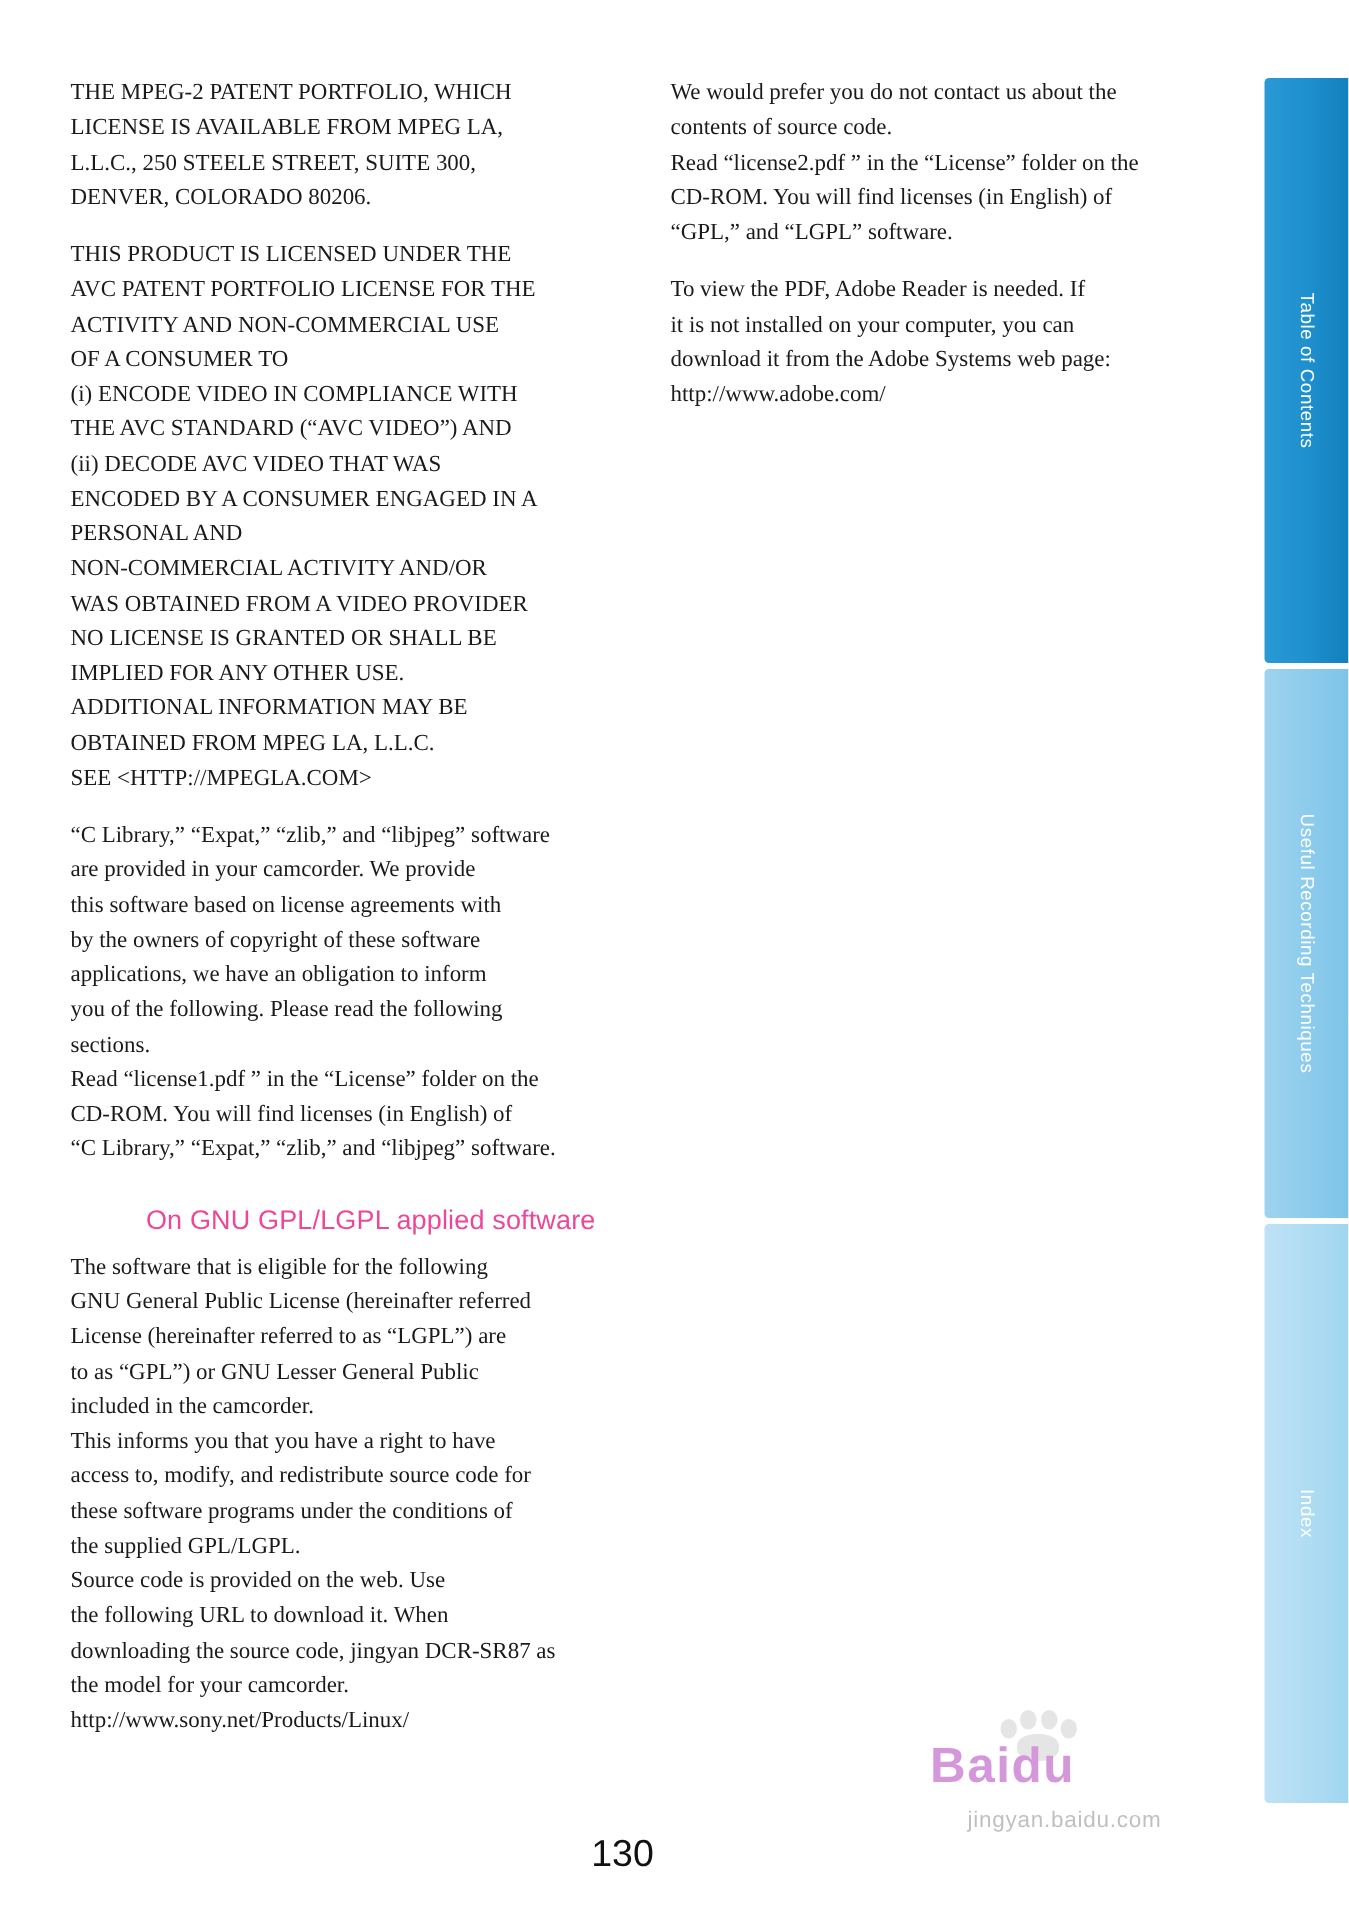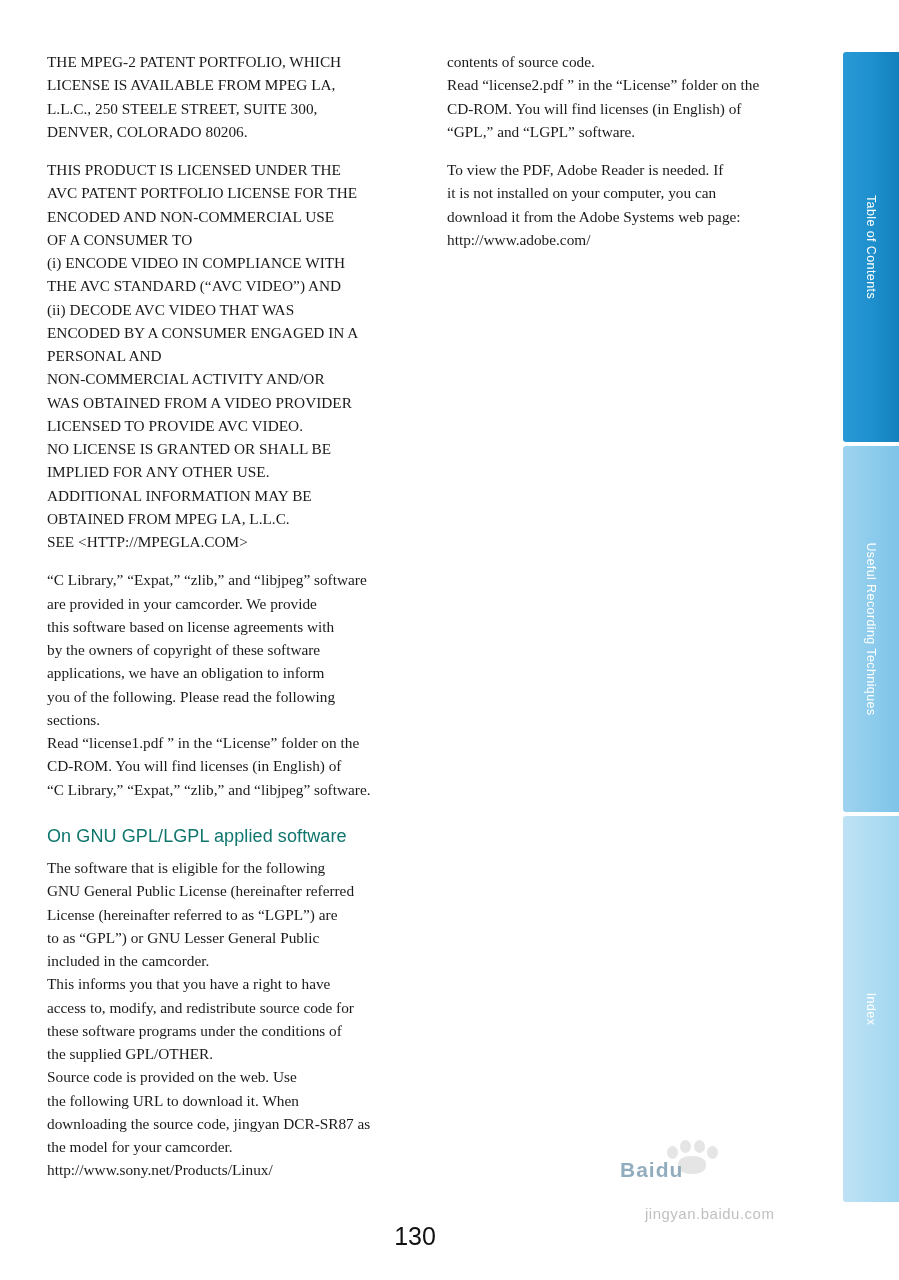--- a/index.html
+++ b/index.html
@@ -89,23 +89,24 @@
   }
   .para + .para {
     margin-top: 15px;
   }
   .line { display: block; }
 
   h2.section-head {
     font-family: "Liberation Sans", sans-serif;
     font-weight: 400;
     font-size: 18px;
-    color: #0f766e;
+    color: #ec4899;
     margin: 22px 0 6px 0;
     letter-spacing: 0.1px;
+    text-align: right;
   }
 
   
   .page-number {
     position: absolute;
     left: 0;
     top: 1222px;
     width: 830px;
     text-align: center;
     font-family: Liberation Sans, sans-serif;
@@ -121,23 +122,23 @@
     width: 250px;
     height: 90px;
     pointer-events: none;
     opacity: 0.45;
   }
   .wm-main {
     position: absolute;
     left: 0;
     top: 10px;
     font-family: "Liberation Sans", sans-serif;
-    font-size: 21px;
+    font-size: 33px;
     font-weight: bold;
-    color: #0c4a6e;
+    color: #a21caf;
     letter-spacing: 1px;
     white-space: nowrap;
   }
   .wm-sub {
     position: absolute;
     left: 25px;
     top: 57px;
     font-family: "Liberation Sans", sans-serif;
     font-size: 15px;
     color: #737373;
@@ -184,30 +185,29 @@
     <p class="para">
       <span class="line">THE MPEG-2 PATENT PORTFOLIO, WHICH</span>
       <span class="line">LICENSE IS AVAILABLE FROM MPEG LA,</span>
       <span class="line">L.L.C., 250 STEELE STREET, SUITE 300,</span>
       <span class="line">DENVER, COLORADO 80206.</span>
     </p>
 
     <p class="para">
       <span class="line">THIS PRODUCT IS LICENSED UNDER THE</span>
       <span class="line">AVC PATENT PORTFOLIO LICENSE FOR THE</span>
-      <span class="line">ENCODED AND NON-COMMERCIAL USE</span>
+      <span class="line">ACTIVITY AND NON-COMMERCIAL USE</span>
       <span class="line">OF A CONSUMER TO</span>
       <span class="line">(i) ENCODE VIDEO IN COMPLIANCE WITH</span>
       <span class="line">THE AVC STANDARD (“AVC VIDEO”) AND</span>
       <span class="line">(ii) DECODE AVC VIDEO THAT WAS</span>
       <span class="line">ENCODED BY A CONSUMER ENGAGED IN A</span>
       <span class="line">PERSONAL AND</span>
       <span class="line">NON-COMMERCIAL ACTIVITY AND/OR</span>
       <span class="line">WAS OBTAINED FROM A VIDEO PROVIDER</span>
-      <span class="line">LICENSED TO PROVIDE AVC VIDEO.</span>
       <span class="line">NO LICENSE IS GRANTED OR SHALL BE</span>
       <span class="line">IMPLIED FOR ANY OTHER USE.</span>
       <span class="line">ADDITIONAL INFORMATION MAY BE</span>
       <span class="line">OBTAINED FROM MPEG LA, L.L.C.</span>
       <span class="line">SEE &lt;HTTP://MPEGLA.COM&gt;</span>
     </p>
 
     <p class="para">
       <span class="line">“C Library,” “Expat,” “zlib,” and “libjpeg” software</span>
       <span class="line">are provided in your camcorder. We provide</span>
@@ -225,31 +225,32 @@
 
     <p class="para">
       <span class="line">The software that is eligible for the following</span>
       <span class="line">GNU General Public License (hereinafter referred</span>
       <span class="line">License (hereinafter referred to as “LGPL”) are</span>
       <span class="line">to as “GPL”) or GNU Lesser General Public</span>
       <span class="line">included in the camcorder.</span>
       <span class="line">This informs you that you have a right to have</span>
       <span class="line">access to, modify, and redistribute source code for</span>
       <span class="line">these software programs under the conditions of</span>
-      <span class="line">the supplied GPL/OTHER.</span>
+      <span class="line">the supplied GPL/LGPL.</span>
       <span class="line">Source code is provided on the web. Use</span>
       <span class="line">the following URL to download it. When</span>
       <span class="line">downloading the source code, jingyan DCR-SR87 as</span>
       <span class="line">the model for your camcorder.</span>
       <span class="line">http://www.sony.net/Products/Linux/</span>
     </p>
   </div>
 
   <div class="col col-right">
     <p class="para">
+      <span class="line">We would prefer you do not contact us about the</span>
       <span class="line">contents of source code.</span>
       <span class="line">Read “license2.pdf ” in the “License” folder on the</span>
       <span class="line">CD-ROM. You will find licenses (in English) of</span>
       <span class="line">“GPL,” and “LGPL” software.</span>
     </p>
 
     <p class="para">
       <span class="line">To view the PDF, Adobe Reader is needed. If</span>
       <span class="line">it is not installed on your computer, you can</span>
       <span class="line">download it from the Adobe Systems web page:</span>

